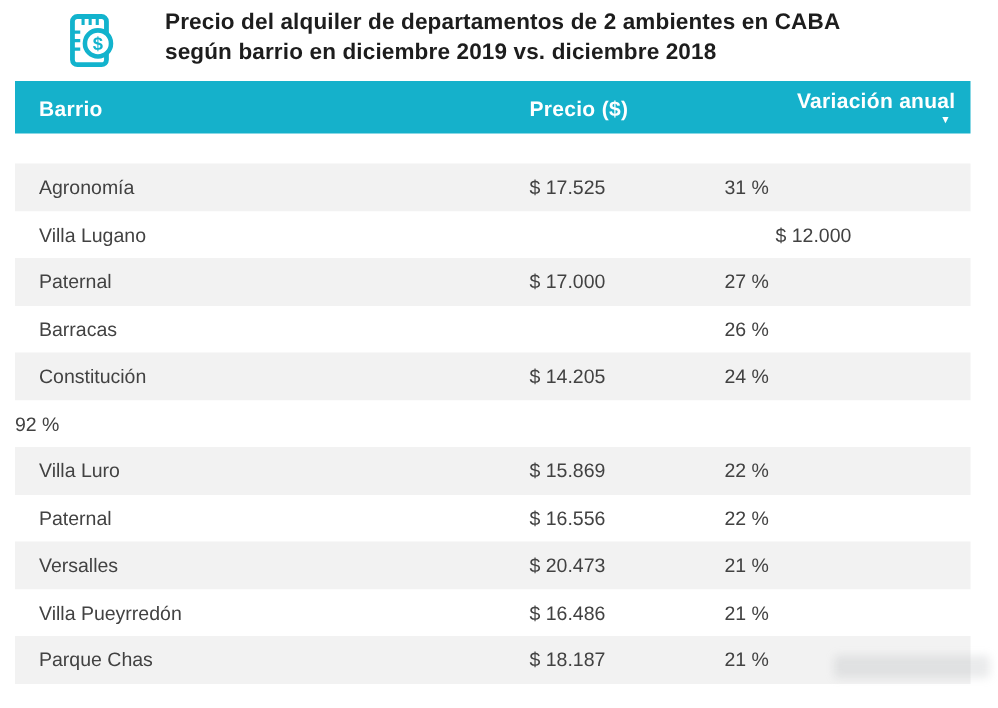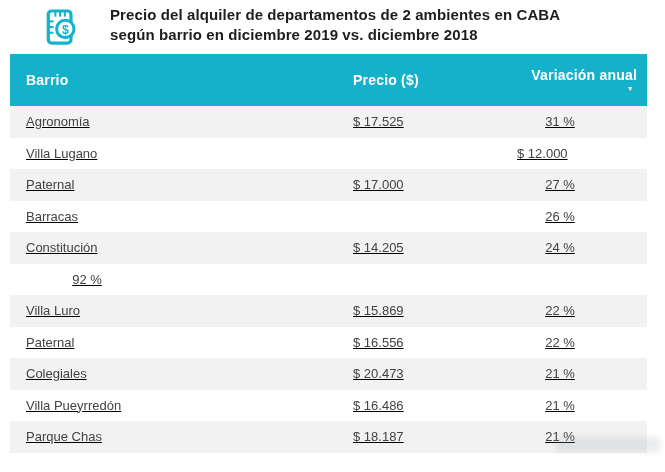--- a/index.html
+++ b/index.html
@@ -10,30 +10,30 @@
   
   .hdr{position:absolute;left:45px;top:5px;display:flex;align-items:flex-start;}
   .hdr .icon-wrap{width:34px;height:42px;margin-top:2px;flex:0 0 auto;}
   .title{
     margin:0 0 0 31px;font-size:15px;line-height:20px;font-weight:bold;
     color:#1d1d1d;letter-spacing:.1px;width:560px;
   }
   
   .table{position:absolute;left:10px;top:54px;width:637px;}
   .thead{
-    height:52px;background:#15b1cb;display:flex;align-items:center;
-    margin-bottom:0;
+    height:35px;background:#15b1cb;display:flex;align-items:center;
+    margin-bottom:20px;
   }
   .th{color:#ffffff;font-weight:bold;font-size:14px;letter-spacing:.2px;}
   .c1{flex:1;padding-left:16px;text-align:left;}
   .c2{width:130px;text-align:left;}
-  .c3{width:164px;text-align:center;padding-right:10px;box-sizing:border-box;}
+  .c3{width:164px;text-align:left;padding-right:10px;box-sizing:border-box;}
   .th.c3{display:flex;flex-direction:column;align-items:flex-end;justify-content:center;}
   .sort-arrow{font-size:7px;line-height:8px;margin:2px 3px 0 0;color:#ffffff;}
-  .row{display:flex;align-items:center;height:31.5px;background:#ffffff;text-decoration:underline;}
+  .row{display:flex;align-items:center;height:31.5px;background:#ffffff;}
   .row.alt{background:#f2f2f2;}
   .cell{font-size:13px;color:#424242;}
   
   .watermark{
     position:absolute;left:556px;top:437px;width:104px;height:15px;
     background:rgba(160,165,170,.22);filter:blur(3px);border-radius:3px;
   }
 </style>
 </head>
 <body>
@@ -97,21 +97,21 @@
     <div class="cell c1">Villa Luro</div>
     <div class="cell c2">$ 15.869</div>
     <div class="cell c3">22 %</div>
   </div>
         <div class="row">
     <div class="cell c1">Paternal</div>
     <div class="cell c2">$ 16.556</div>
     <div class="cell c3">22 %</div>
   </div>
         <div class="row alt">
-    <div class="cell c1">Colegiales</div>
+    <div class="cell c1">Versalles</div>
     <div class="cell c2">$ 20.473</div>
     <div class="cell c3">21 %</div>
   </div>
         <div class="row">
     <div class="cell c1">Villa Pueyrredón</div>
     <div class="cell c2">$ 16.486</div>
     <div class="cell c3">21 %</div>
   </div>
         <div class="row alt">
     <div class="cell c1">Parque Chas</div>

